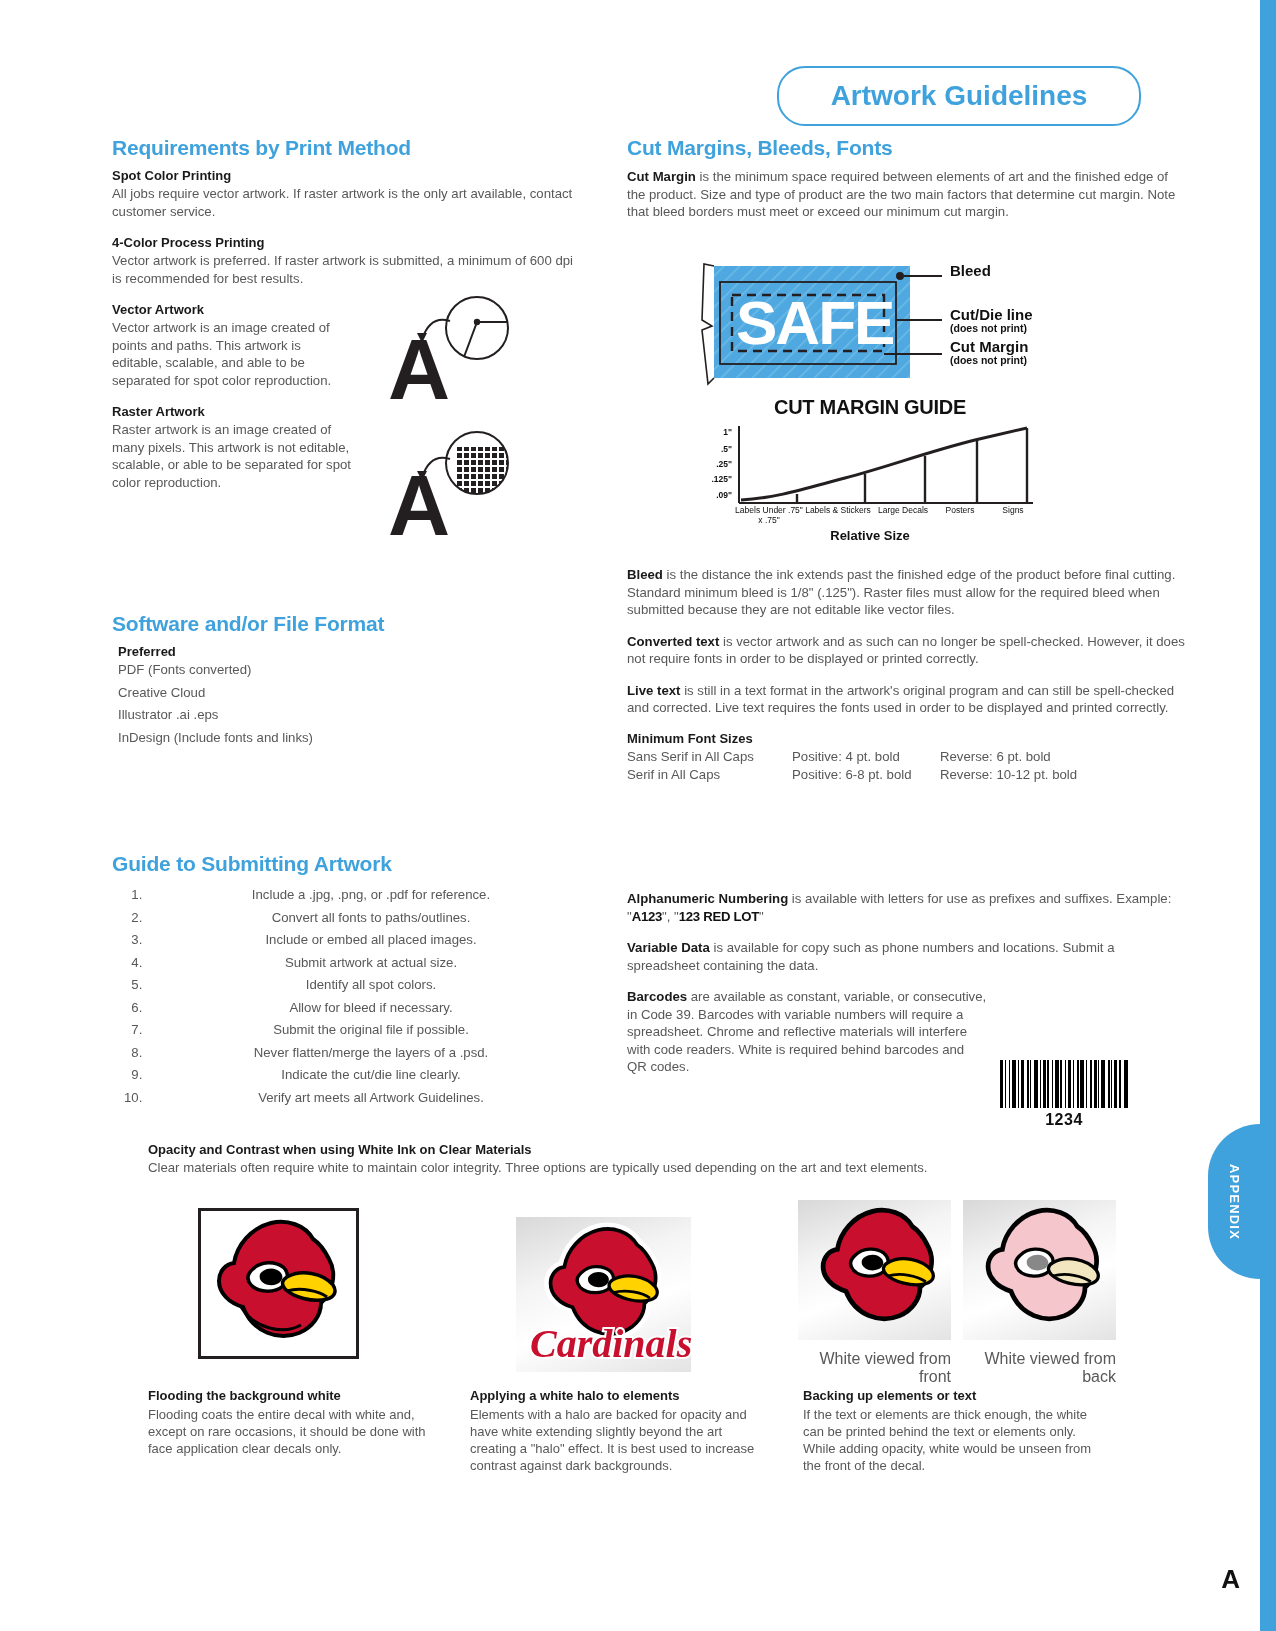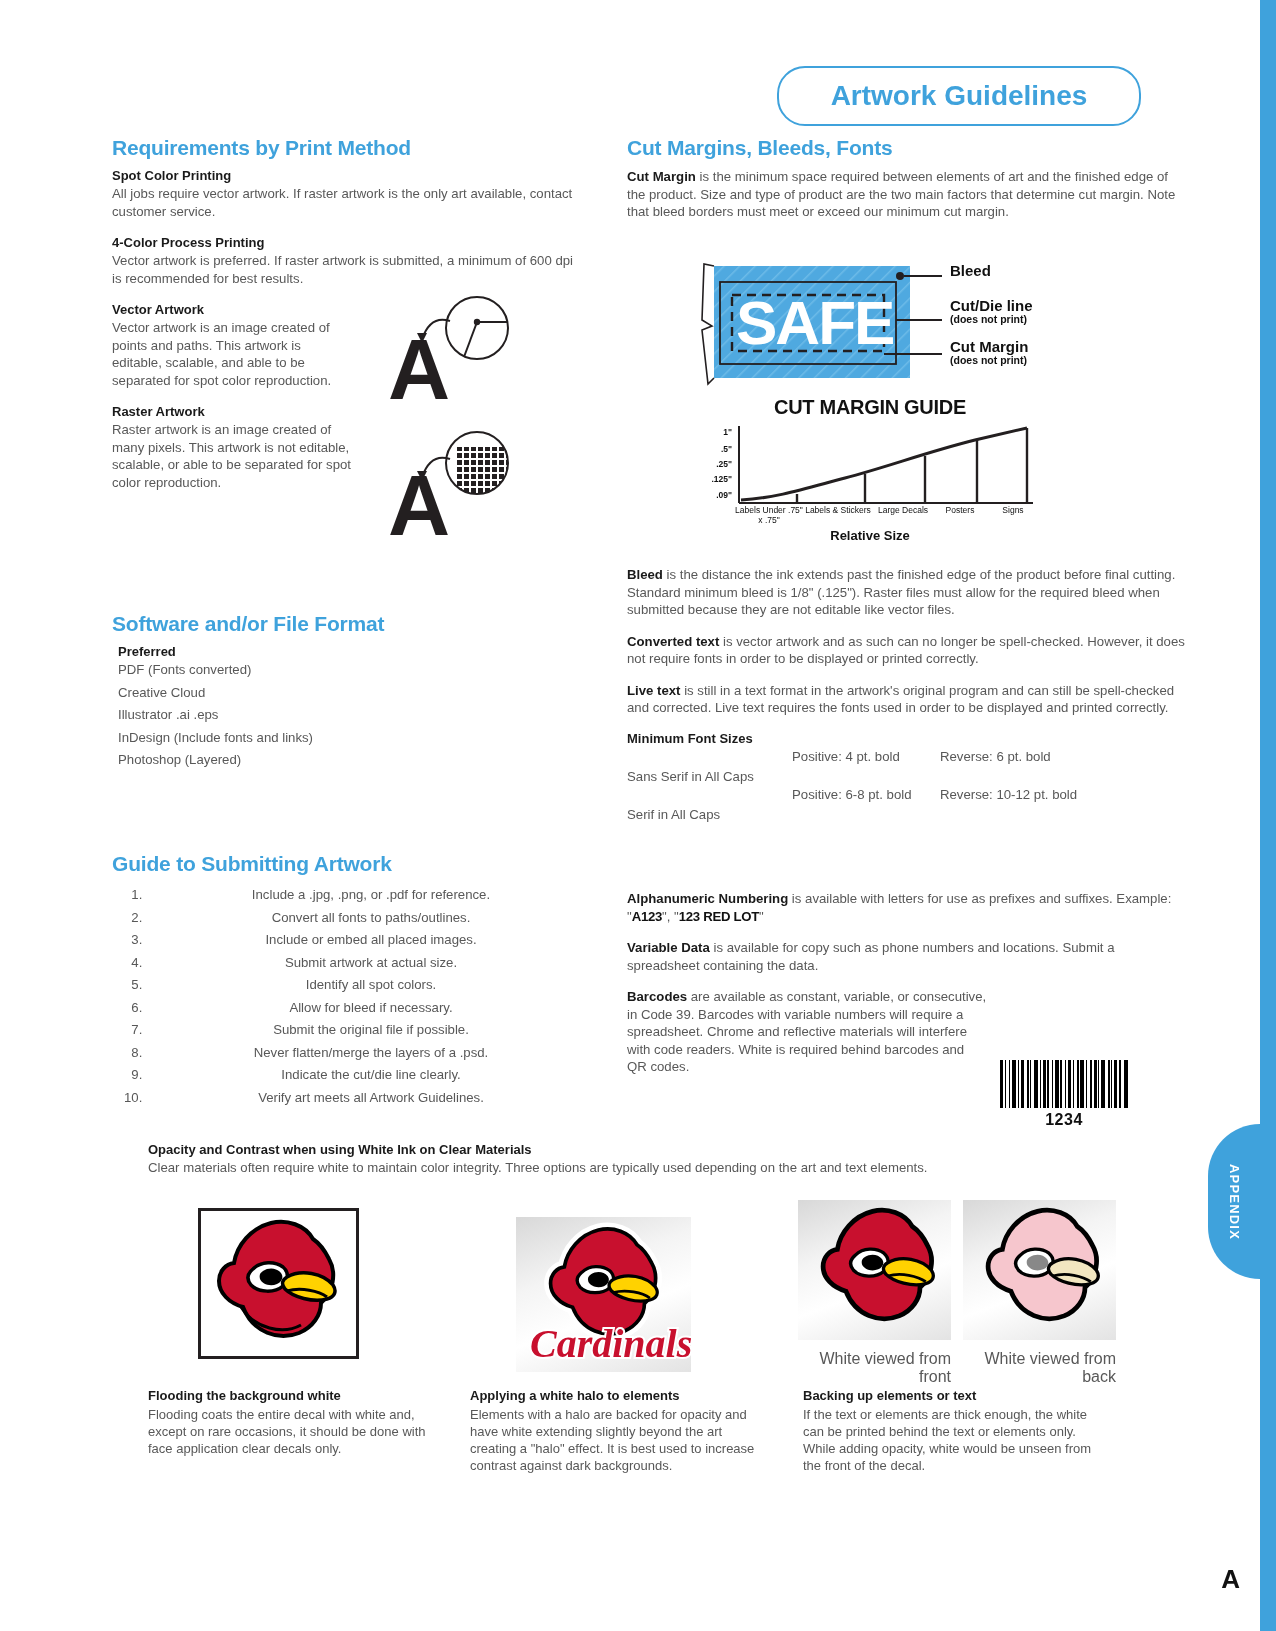--- a/index.html
+++ b/index.html
@@ -82,21 +82,21 @@
     font-size:13px;font-weight:bold;color:#111;
   }
   .ytick{position:absolute;font-size:8.5px;font-weight:bold;color:#111;text-align:right;width:32px;}
   .xtick{position:absolute;font-size:8.5px;color:#111;text-align:center;line-height:9.5px;}
 
   
   .right-text{position:absolute;left:627px;top:566px;width:558px;}
 
   .fonttable{font-size:13.2px;line-height:18px;color:#585858;}
   .fonttable .row{display:flex;}
-  .fonttable .c1{width:165px;margin-top:20px;}
+  .fonttable .c1{width:165px;}
   .fonttable .c2{width:148px;}
   .fonttable .c3{width:200px;}
 
   .alpha{position:absolute;left:627px;top:890px;width:558px;}
   .mono-ex{font-family:"Liberation Sans",sans-serif;font-weight:bold;color:#111;letter-spacing:-0.3px;}
 
   .barcode{position:absolute;left:1000px;top:1060px;width:128px;}
   .barcode .bars{height:48px;display:flex;align-items:stretch;}
   .barcode .bars i{display:block;background:#000;height:100%;}
   .barcode .bars u{display:block;background:#fff;height:100%;}
@@ -187,21 +187,20 @@
   </div>
 
   <div class="fileformat">
     <h2 class="sect">Software and/or File Format</h2>
     <div class="pref">Preferred</div>
     <div class="list">
       <div>PDF (Fonts converted)</div>
       <div>Creative Cloud</div>
       <div>Illustrator .ai .eps</div>
       <div>InDesign (Include fonts and links)</div>
-      <div>Photoshop (Layered)</div>
     </div>
   </div>
 
   <div class="guide">
     <h2 class="sect">Guide to Submitting Artwork</h2>
     <ol class="steps">
       <li>Include a .jpg, .png, or .pdf for reference.</li>
       <li>Convert all fonts to paths/outlines.</li>
       <li>Include or embed all placed images.</li>
       <li>Submit artwork at actual size.</li>
@@ -240,21 +239,21 @@
       <text x="36" y="86" font-family="Liberation Sans, sans-serif" font-size="62" font-weight="bold" fill="#ffffff" letter-spacing="-2">SAFE</text>
 
       <circle cx="200" cy="18" r="4" fill="#231f20"></circle>
       <line x1="204" y1="18" x2="242" y2="18" stroke="#231f20" stroke-width="1.8"></line>
       <line x1="196" y1="62" x2="242" y2="62" stroke="#231f20" stroke-width="1.8"></line>
       <line x1="184" y1="96" x2="242" y2="96" stroke="#231f20" stroke-width="1.8"></line>
     </svg>
     <div style="position:absolute;left:250px;top:4px;">
       <div style="font-size:15px;font-weight:bold;color:#111;">Bleed</div>
     </div>
-    <div style="position:absolute;left:250px;top:39px;">
+    <div style="position:absolute;left:250px;top:48px;">
       <div style="font-size:15px;font-weight:bold;color:#111;">Cut/Die line</div>
       <div style="font-size:10.5px;font-weight:bold;color:#111;margin-top:-1px;">(does not print)</div>
     </div>
     <div style="position:absolute;left:250px;top:80px;">
       <div style="font-size:15px;font-weight:bold;color:#111;">Cut Margin</div>
       <div style="font-size:10.5px;font-weight:bold;color:#111;margin-top:-1px;">(does not print)</div>
     </div>
   </div>
 
   <div class="chart-wrap">

